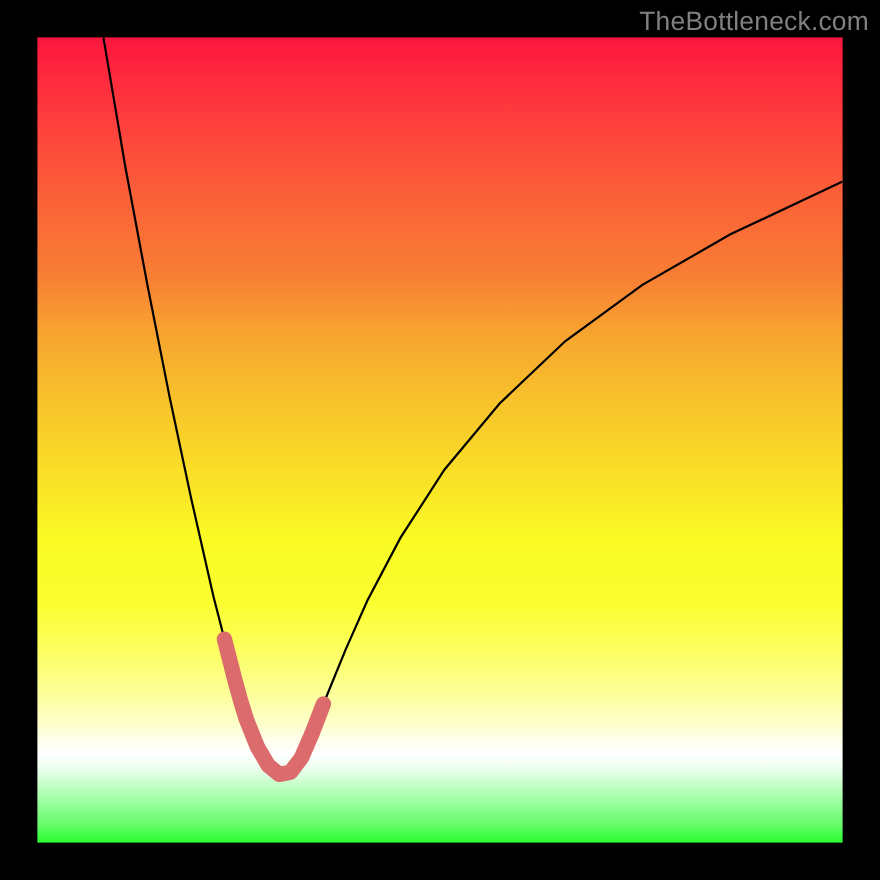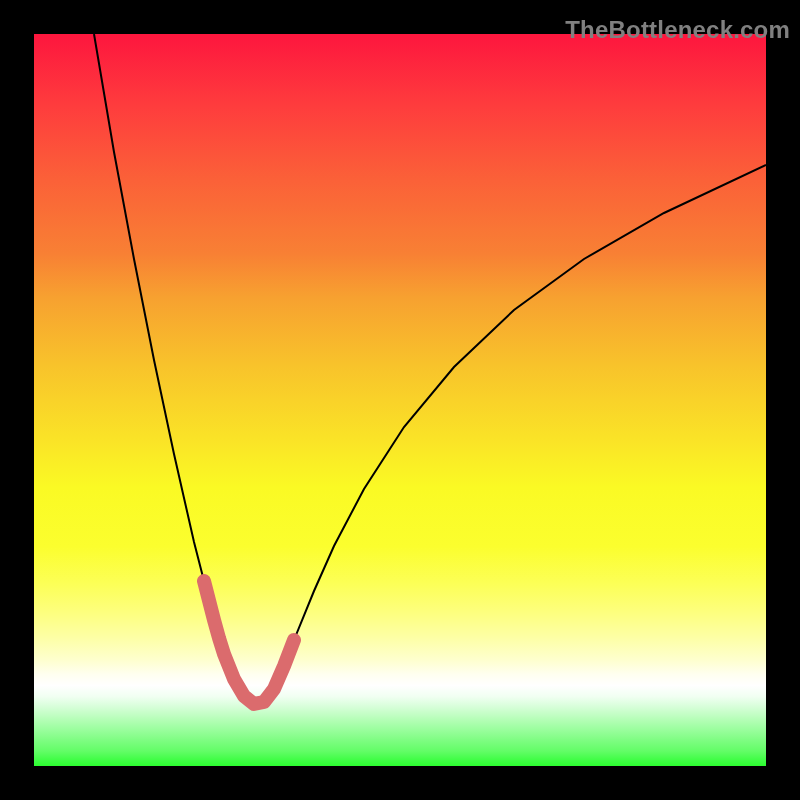--- a/index.html
+++ b/index.html
@@ -38,25 +38,25 @@
       #b8feba 93.5%,
       #9bfe9e 95%,
       #7efd82 96.5%,
       #62fd66 98%,
       #45fd4a 99%,
       #2cfd30 100%
     );
   }
   .watermark {
     position: absolute;
-    top: 16px;
+    top: 6px;
     right: 10px;
     color: #808080;
     font-size: 24px;
-    font-weight: 700;
+    font-weight: 400;
     letter-spacing: 0.2px;
     z-index: 5;
   }
   svg.curve {
     position: absolute;
     left: 0;
     top: 0;
     width: 732px;
     height: 732px;
     z-index: 3;

